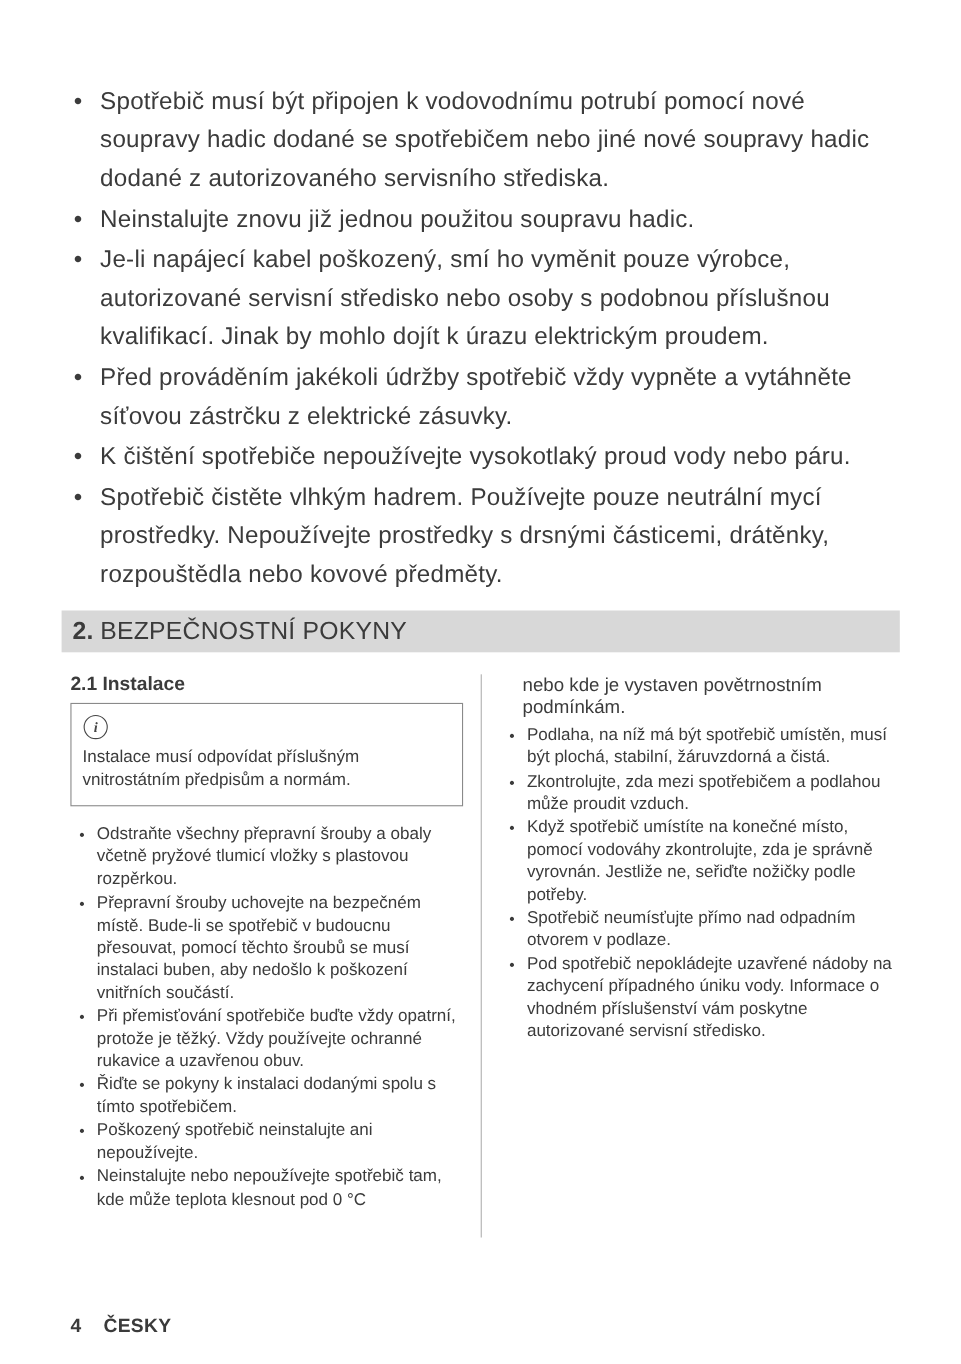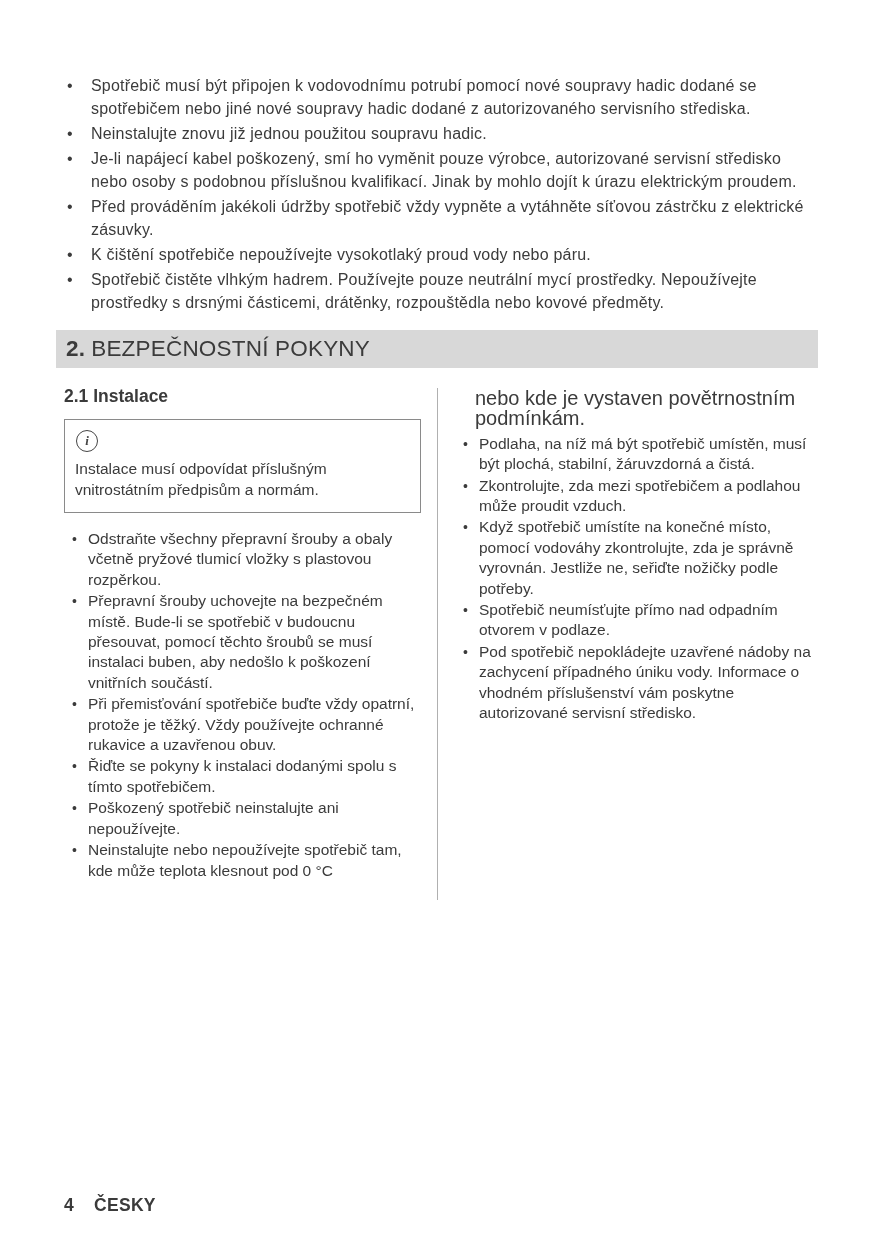--- a/index.html
+++ b/index.html
@@ -14,22 +14,22 @@
   }
   
   .intro-list {
     list-style:none;
     margin:0;
     padding:74px 58px 0 64px;
   }
   .intro-list li {
     position:relative;
     padding-left:27px;
-    font-size:16px;
-    line-height:23px;
+    font-size:22px;
+    line-height:35px;
     letter-spacing:0.2px;
     margin-bottom:2px;
   }
   .intro-list li::before {
     content:"•";
     position:absolute;
     left:3px;
     top:0;
   }
   
@@ -51,21 +51,21 @@
   }
   .col-left  { width:357px; flex:0 0 357px; }
   .col-right { flex:1; }
   .divider {
     width:1px;
     background:#b0b0b0;
     margin:2px 17px 0 16px;
     flex:0 0 1px;
   }
   .subsection-title {
-    margin:0 0 13px 0;
+    margin:0 0 8px 0;
     font-size:17.5px;
     font-weight:bold;
     line-height:20px;
   }
   
   .info-box {
     border:1px solid #8a8a8a;
     padding:9px 10px 12px 10px;
     margin-bottom:16px;
   }
@@ -104,21 +104,21 @@
   .col-list li::before {
     content:"•";
     position:absolute;
     left:4px;
     top:0;
     font-size:14px;
   }
   .continuation {
     margin:2px 0 5px 0;
     padding-left:20px;
-    font-size:20px;
+    font-size:17px;
     line-height:20.4px;
   }
   
   .footer {
     position:absolute;
     left:64px;
     bottom:24px;
     font-size:17.5px;
     font-weight:bold;
     letter-spacing:0.3px;

